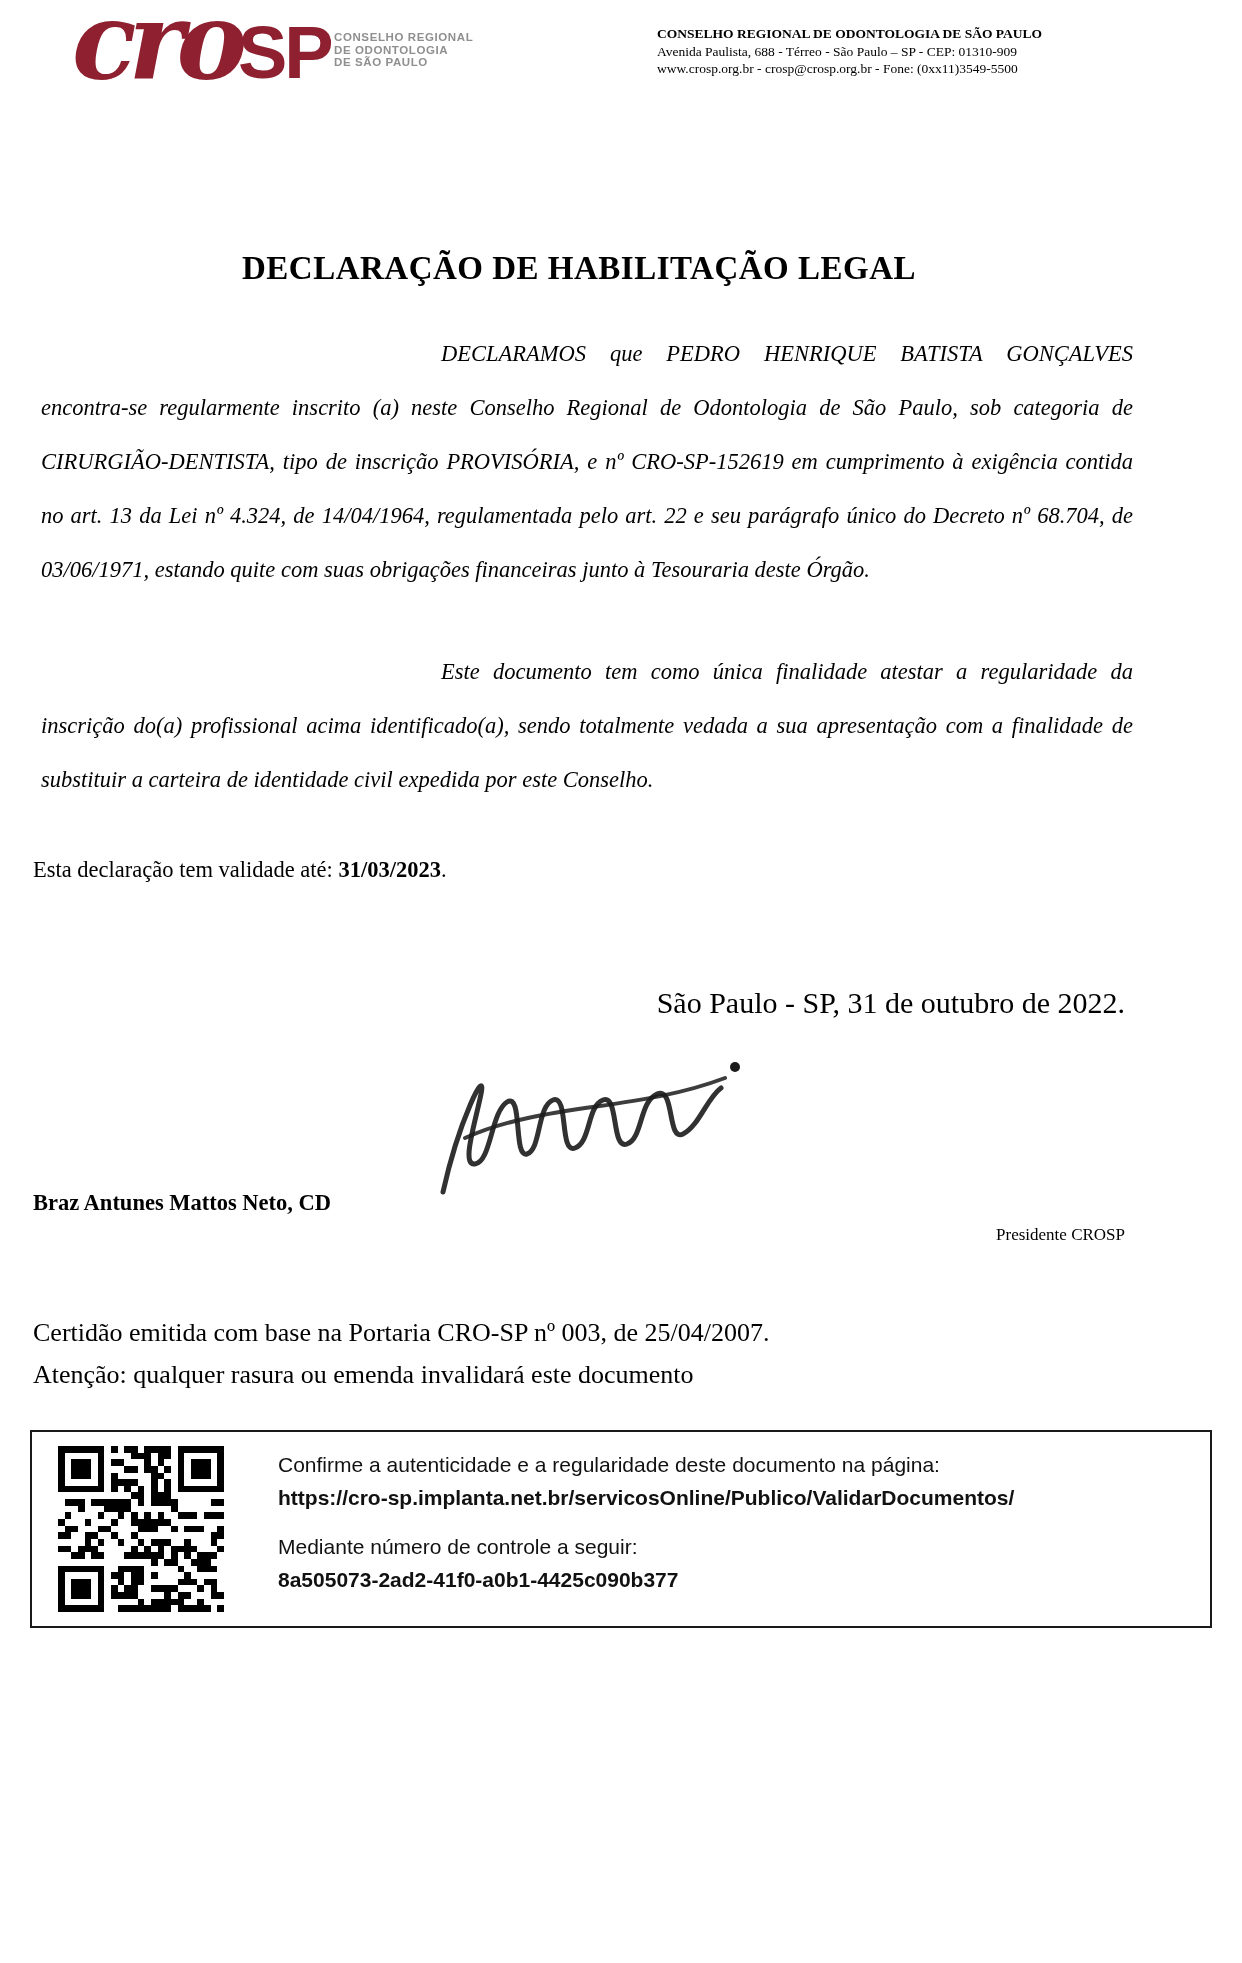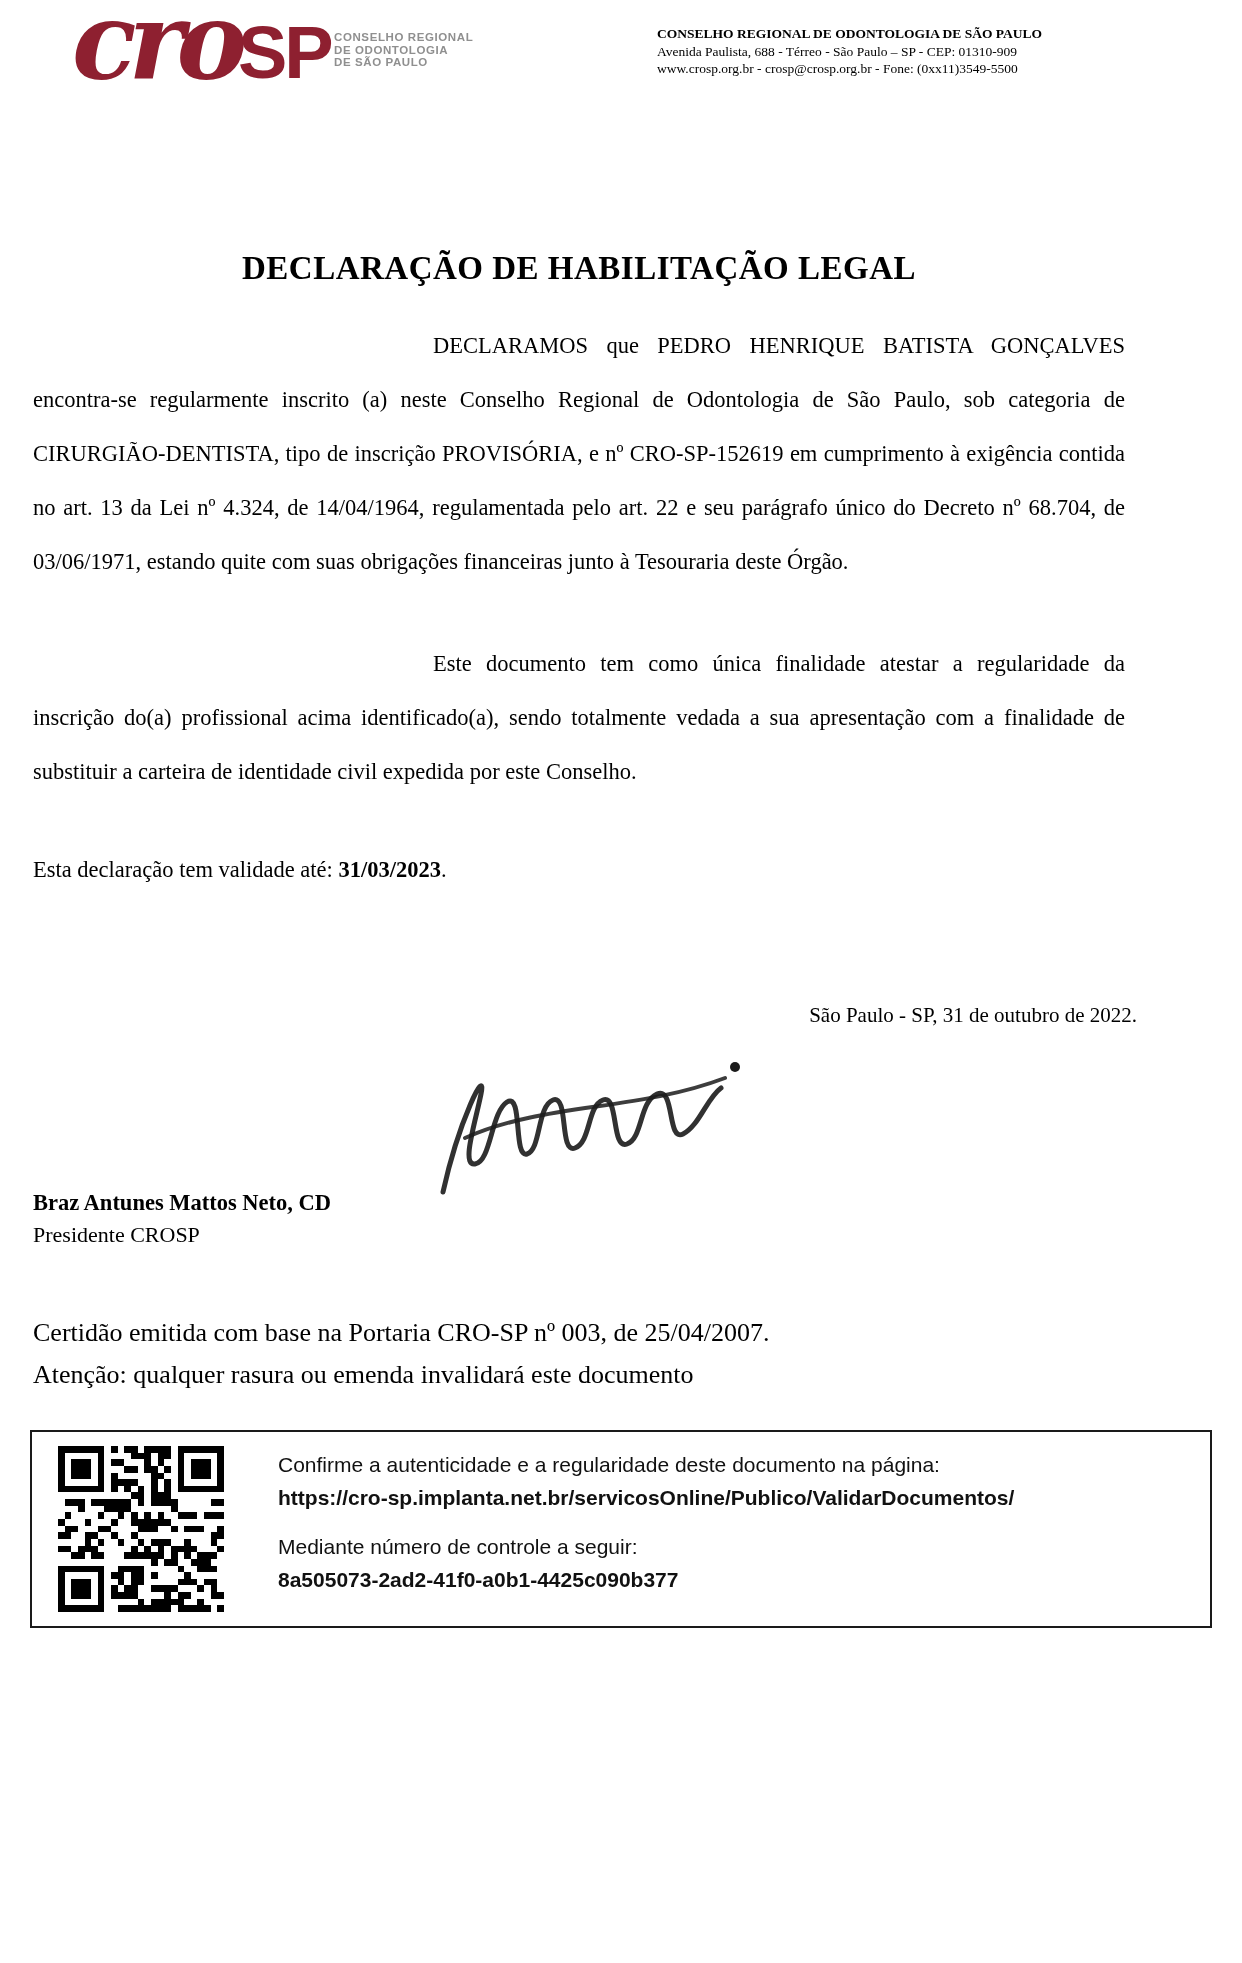--- a/index.html
+++ b/index.html
@@ -27,32 +27,32 @@
     position:absolute;left:648px;top:25px;width:560px;
     font-size:13.5px;line-height:17.5px;margin-left:9px;
   }
   .letterhead-right .org{font-weight:700;}
   
   .doc-title{
     position:absolute;left:33px;top:228px;width:1092px;text-align:center;
     font-size:33px;font-weight:700;letter-spacing:.5px;
   }
   .para{
-    position:absolute;left:33px;width:1092px;margin:0;
-    font-size:22.5px;line-height:54px;text-align:justify;
+    position:absolute;left:33px;width:1092px;margin:8px;
+    font-size:22.5px;line-height:54px;text-align:justify;font-style:italic;
   }
   .para.indent{text-indent:400px;}
   #p1{top:319px;}
   #p2{top:637px;}
   .validity{position:absolute;left:33px;top:843px;width:1092px;margin:0;font-size:22.5px;line-height:54px;}
-  .city-date{position:absolute;left:33px;top:976px;width:1092px;margin:12px;font-size:21px;line-height:54px;text-align:right;}
+  .city-date{position:absolute;left:33px;top:976px;width:1092px;margin:0;font-size:30px;line-height:54px;text-align:right;}
   
   .signature-svg{position:absolute;left:425px;top:1050px;}
   .signer-name{position:absolute;left:33px;top:1188px;width:1092px;text-align:left;font-weight:700;font-size:22.5px;line-height:30px;}
-  .signer-title{position:absolute;left:33px;top:1220px;width:1092px;text-align:left;font-size:22px;line-height:30px;}
+  .signer-title{position:absolute;left:33px;top:1220px;width:1092px;text-align:right;font-size:17px;line-height:30px;}
   
   .footnotes{position:absolute;left:33px;top:1312px;width:1092px;font-size:26px;line-height:42px;}
   
   .validation-box{
     position:absolute;left:30px;top:1430px;width:1178px;height:194px;
     border:2px solid #1a1a1a;background:#fff;
   }
   .qr{
     position:absolute;left:26px;top:14px;width:166px;height:166px;
     display:grid;grid-template-rows:repeat(25,1fr);grid-template-columns:repeat(25,1fr);

